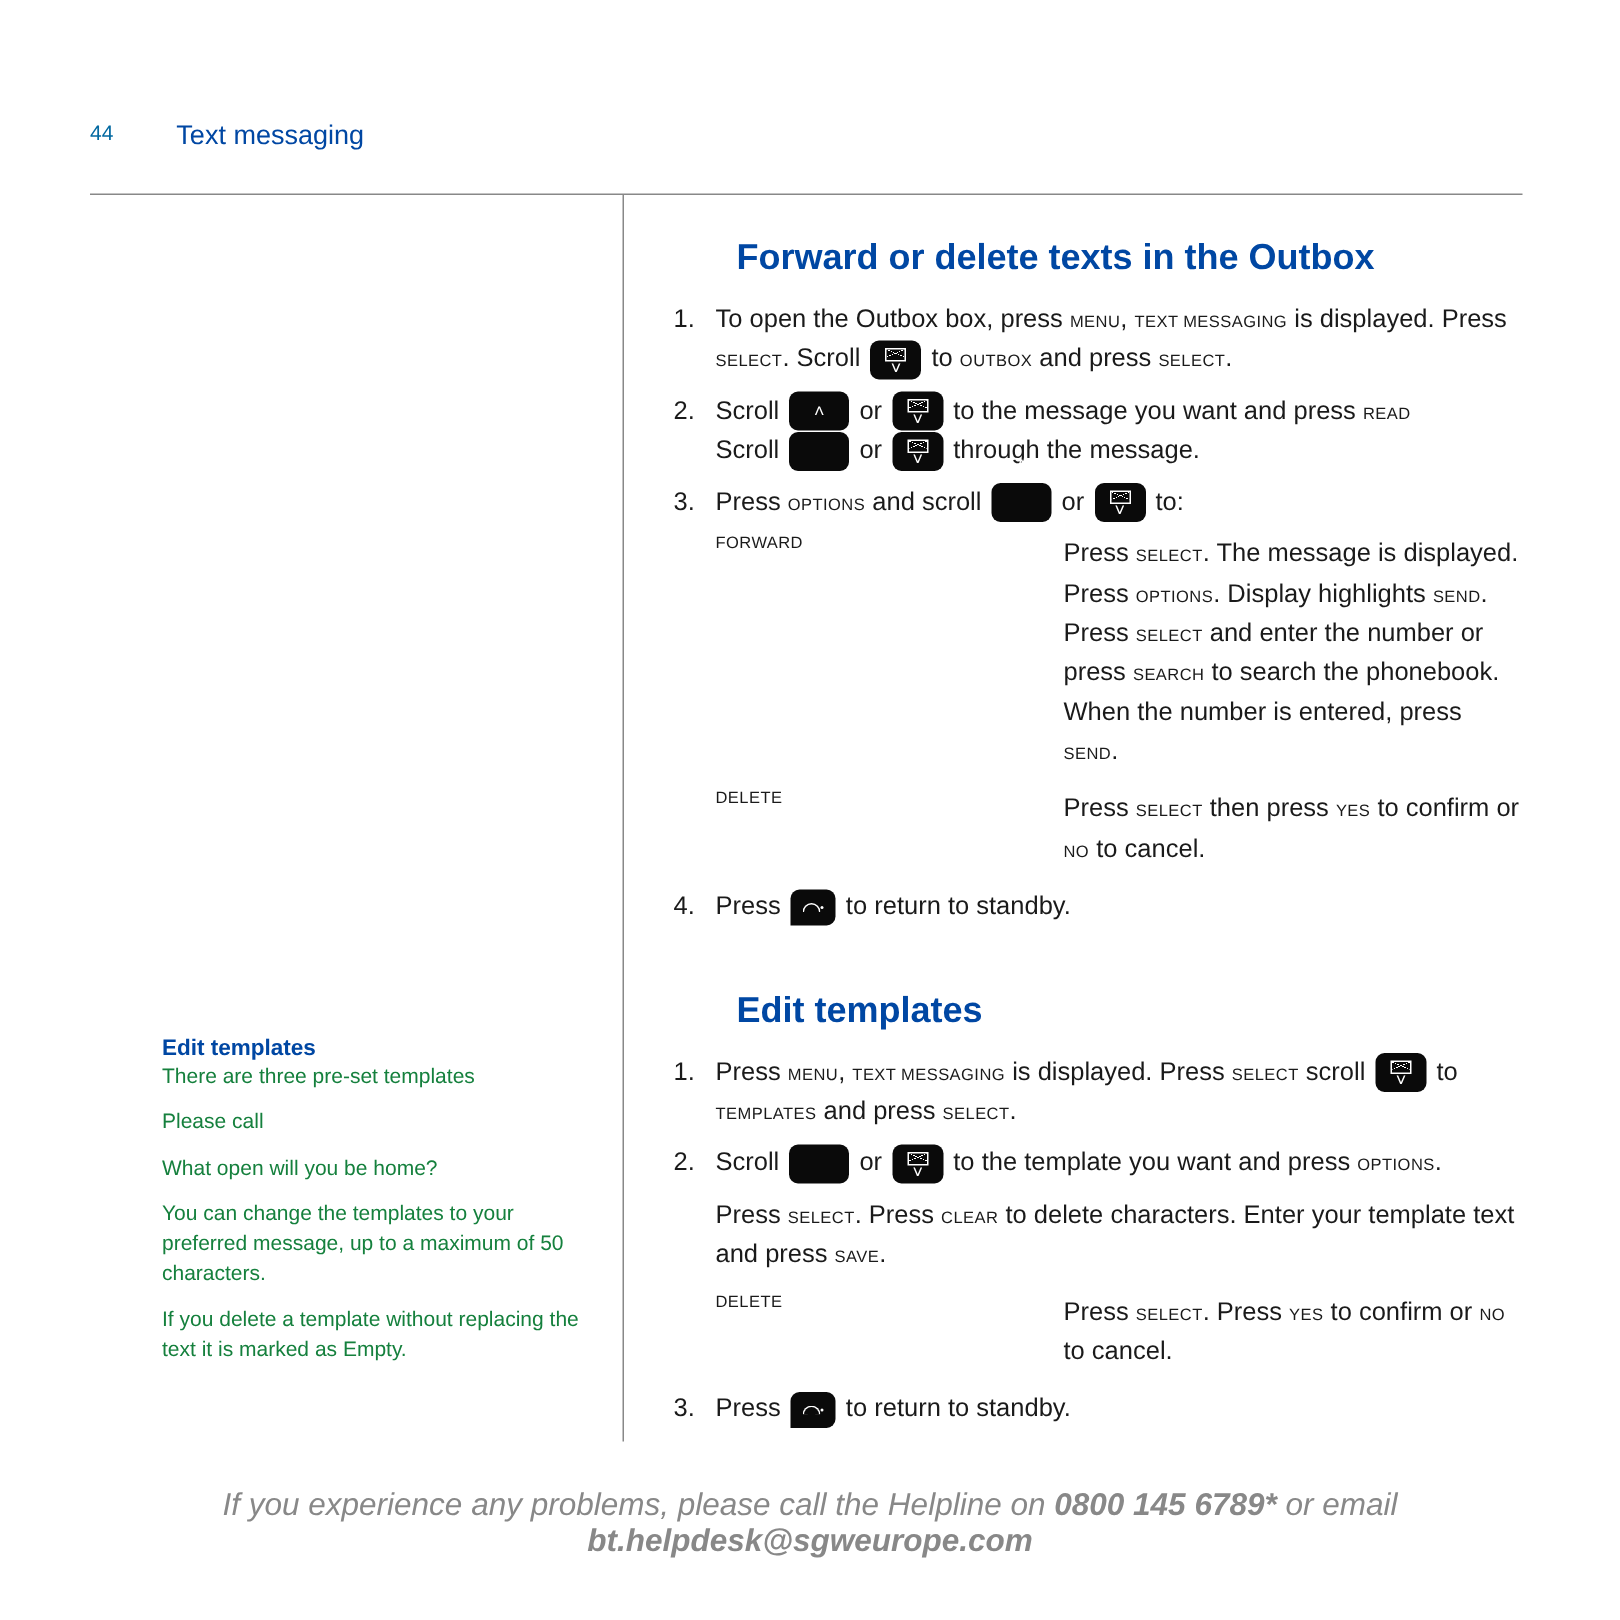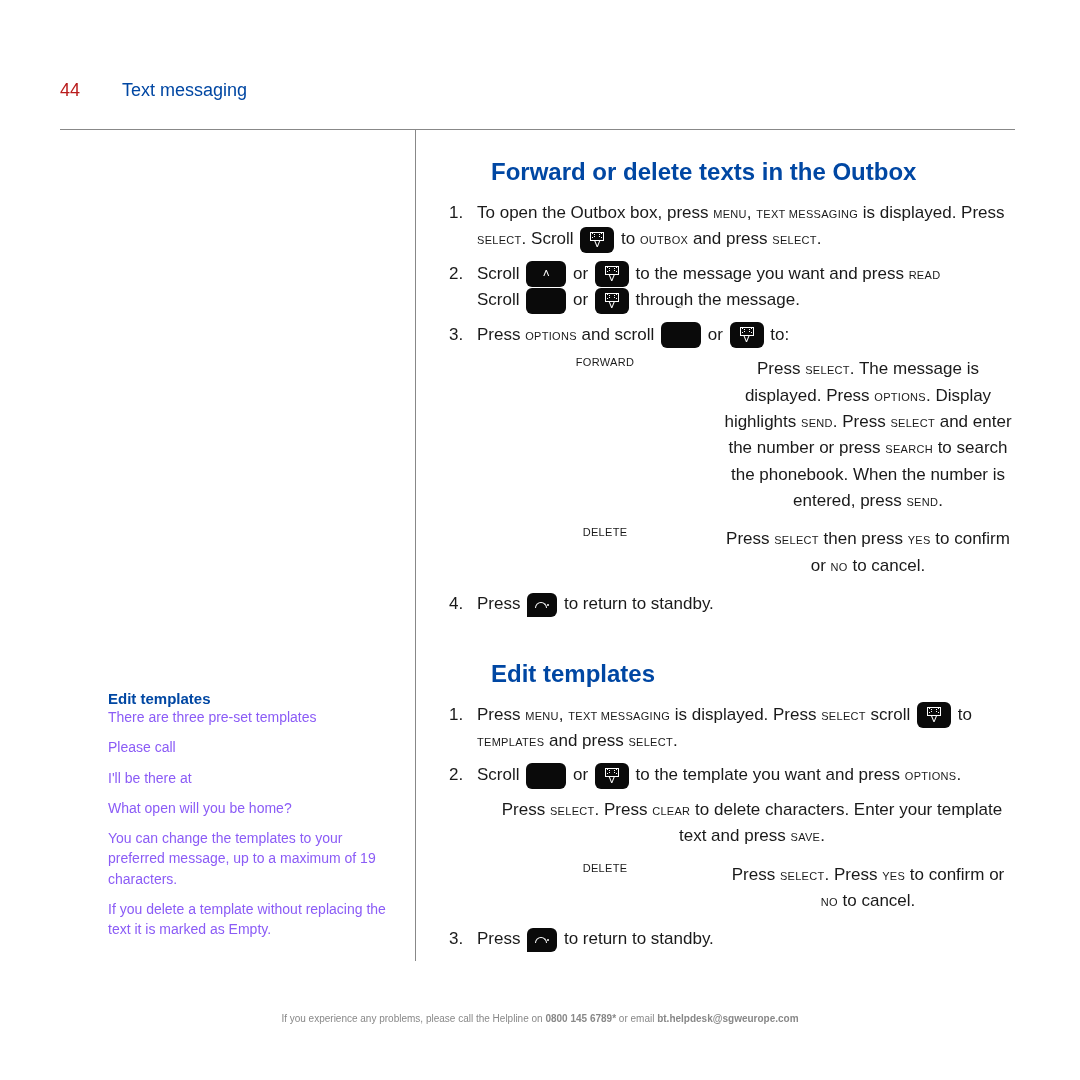--- a/index.html
+++ b/index.html
@@ -6,21 +6,21 @@
   body {
     width: 1080px;
     height: 1080px;
     background: #fff;
     font-family: Arial, Helvetica, sans-serif;
     color: #1a1a1a;
     position: relative;
     padding: 80px 65px 40px 60px;
   }
   .page-header { margin-bottom: 28px; display: flex; gap: 42px; }
-  .page-num { color: #b91c1c; font-size: 18px; }
+  .page-num { color: #0369a1; font-size: 14px; }
   .page-title { color: #0047a3; font-size: 18px; }
   .rule-top { border-top: 1px solid #888; margin-bottom: 0; }
   .content-area { display: flex; position: relative; min-height: 820px; }
   .sidebar { width: 355px; position: relative; padding-top: 560px; padding-right: 24px; padding-left: 48px; }
   .divider { position: absolute; left: 355px; top: 0; bottom: 0; border-left: 1px solid #888; }
   .main { flex: 1; padding: 28px 0 0 34px; }
   .heading-blue { color: #0047a3; font-weight: 700; font-size: 24px; margin: 0 0 14px 42px; }
   .heading-blue.second { margin-top: 42px; }
   ol { list-style: none; }
   .step { display: flex; margin-bottom: 8px; line-height: 1.55; font-size: 17px; }
@@ -42,49 +42,48 @@
   .key-sms { width: 34px; height: 26px; flex-direction: column; }
   .key-sms .env { width:14px; height:9px; border:1px solid #fff; position:relative; margin-bottom:1px;}
   .key-sms .env:after { content:""; position:absolute; left:0; right:0; top:0; height:5px; background:linear-gradient(to bottom right, transparent 48%, #fff 48%, #fff 52%, transparent 52%), linear-gradient(to bottom left, transparent 48%, #fff 48%, #fff 52%, transparent 52%);}
   .key-sms .chev { font-size:12px; line-height:6px;}
   .key-redial { width: 40px; height: 26px; flex-direction: column; line-height: 1; }
   .key-redial .chev { font-size:12px; line-height:7px;}
   .key-redial .lbl { font-size:8px;margin-top:44px; }
   .key-hang { width: 30px; height: 24px; border-bottom-left-radius:0; }
   .key-hang .arc { width:12px; height:6px; border:1.5px solid #fff; border-bottom:none; border-radius: 8px 8px 0 0;}
   .key-hang .dot { width:2px;height:2px;background:#fff;border-radius:50%; margin-top:1px;}
-  .opt-table { margin: 8px 0 6px 40px; text-align: center; }
+  .opt-table { margin: 8px 0 6px 28px; }
   .opt-row { display:flex; margin-bottom: 12px; }
   .opt-label { width: 232px; flex-shrink:0; }
   .opt-desc { flex:1; line-height:1.55; font-size:17px; }
   .side-heading { color:#0047a3; font-size:15px; font-weight:700; }
-  .side-text { color:#8b5cf6; font-size:14px; line-height:1.45; margin-top:4px; }
+  .side-text { color:#15803d; font-size:14px; line-height:1.45; margin-top:4px; }
   .side-block { margin-top:10px;}
-  .footer { position:absolute; bottom:56px; left:0; right:0; text-align:center; color:#888; font-size:10px;}
+  .footer { position:absolute; bottom:40px; left:0; right:0; text-align:center; color:#888; font-size:21px;font-style:italic;}
   .footer .strong { font-weight:700; }
 </style>
 </head>
 <body>
 
 <div class="page-header">
   <span class="page-num">44</span>
   <span class="page-title">Text messaging</span>
 </div>
 <div class="rule-top"></div>
 
 <div class="content-area">
   <div class="divider"></div>
 
   <aside class="sidebar">
     <div class="side-heading">Edit templates</div>
     <div class="side-text" style="margin-top:0">There are three pre-set templates</div>
     <div class="side-block side-text">Please call</div>
-    <div class="side-block side-text">I'll be there at</div>
     <div class="side-block side-text">What open will you be home?</div>
-    <div class="side-block side-text">You can change the templates to your preferred message, up to a maximum of 19 characters.</div>
+    <div class="side-block side-text">You can change the templates to your preferred message, up to a maximum of 50 characters.</div>
     <div class="side-block side-text">If you delete a template without replacing the text it is marked as Empty.</div>
   </aside>
 
   <main class="main">
     <h3 class="heading-blue">Forward or delete texts in the Outbox</h3>
     <ol>
       <li class="step">
         <span class="step-num">1.</span>
         <span class="step-body">
           <span>To open the Outbox box, press </span><span class="lcd">MENU</span><span>, </span><span class="lcd">TEXT MESSAGING</span><span> is displayed. Press </span><span class="lcd">SELECT</span><span>. Scroll </span><span class="key key-sms">

